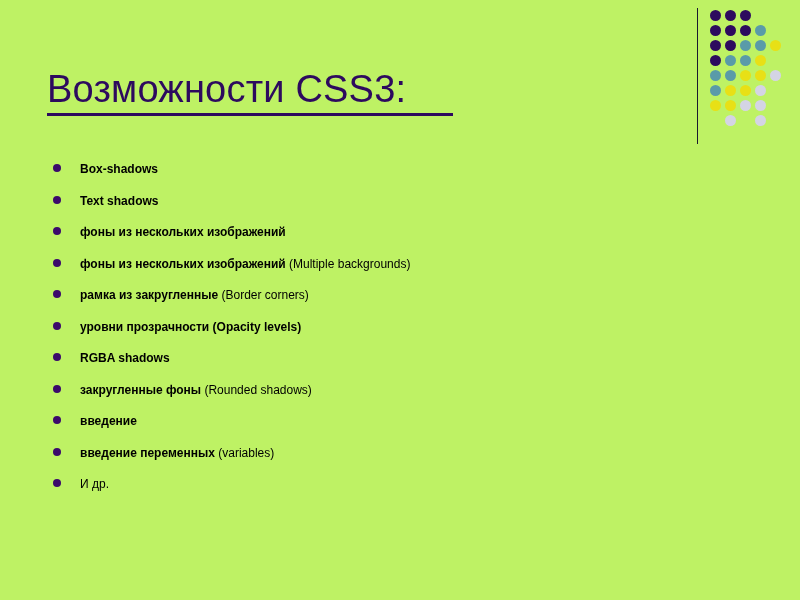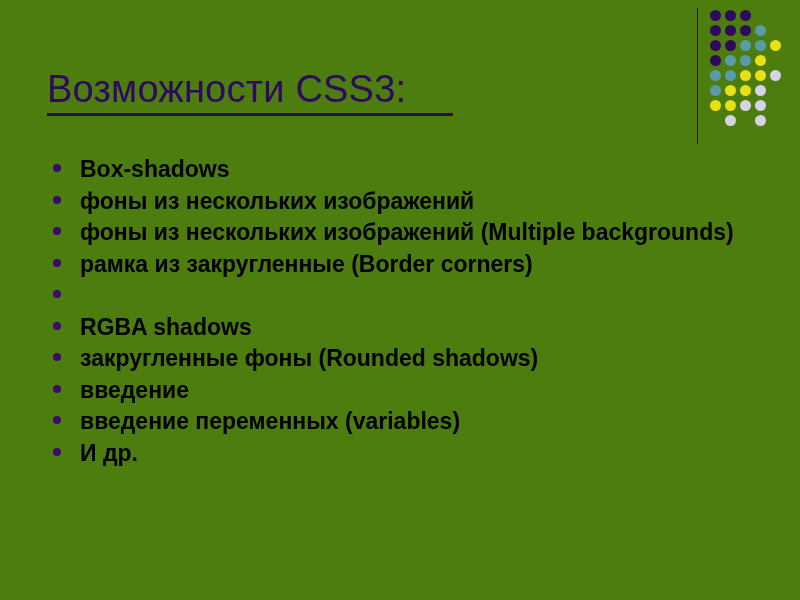--- a/index.html
+++ b/index.html
@@ -11,21 +11,21 @@
     width: 800px;
     height: 600px;
     background: #ffffff;
     font-family: "Liberation Sans", sans-serif;
     overflow: hidden;
   }
   .slide {
     position: relative;
     width: 800px;
     height: 600px;
-    background: #4d7c0f;
+    background: #bef264;
   }
 
   
   .deco {
     position: absolute;
     top: 0;
     left: 690px;
     width: 110px;
     height: 150px;
   }
@@ -80,39 +80,39 @@
     top: 157px;
     width: 720px;
     margin: 0;
     padding: 0;
     list-style: none;
   }
   .bullet-item {
     position: relative;
     height: 31.5px;
     padding-left: 32px;
-    font-size: 23px;
+    font-size: 12px;
     line-height: 24px;
     color: #000000;
     white-space: nowrap;
   }
   .bullet-marker {
     position: absolute;
     left: 5px;
     top: 7px;
     width: 8px;
     height: 8px;
     border-radius: 50%;
     background: #3b0a6b;
   }
   .bullet-strong {
     font-weight: bold;
   }
   .bullet-plain {
-    font-weight: bold;
+    font-weight: normal;
   }
 </style>
 </head>
 <body>
 
 <div class="slide">
 
   <div class="deco">
     <div class="deco-rule"></div>
     <div class="deco-grid" id="deco-grid">
@@ -148,24 +148,25 @@
         <span class="dot" style="left: 15px; top: 105px; width: 11px; height: 11px; background: rgb(212, 212, 228);"></span>
         <span class="dot" style="left: 45px; top: 105px; width: 11px; height: 11px; background: rgb(212, 212, 228);"></span>
       </div>
   </div>
 
   <h1 class="title">Возможности CSS3:</h1>
   <div class="title-underline"></div>
 
   <ul class="bullets" id="bullet-list">
       <li class="bullet-item"><span class="bullet-marker" style="background: rgb(59, 10, 107);"></span><span class="bullet-strong">Box-shadows</span></li>
+      <li class="bullet-item"><span class="bullet-marker" style="background: rgb(59, 10, 107);"></span><span class="bullet-strong">Text shadows</span></li>
       <li class="bullet-item"><span class="bullet-marker" style="background: rgb(59, 10, 107);"></span><span class="bullet-strong">фоны из нескольких изображений</span></li>
       <li class="bullet-item"><span class="bullet-marker" style="background: rgb(59, 10, 107);"></span><span class="bullet-strong">фоны из нескольких изображений</span><span class="bullet-plain"> (Multiple backgrounds)</span></li>
       <li class="bullet-item"><span class="bullet-marker" style="background: rgb(59, 10, 107);"></span><span class="bullet-strong">рамка из закругленные</span><span class="bullet-plain"> (Border corners)</span></li>
-      <li class="bullet-item"><span class="bullet-marker" style="background: rgb(59, 10, 107);"></span></li>
+      <li class="bullet-item"><span class="bullet-marker" style="background: rgb(59, 10, 107);"></span><span class="bullet-strong">уровни прозрачности (Opacity levels)</span></li>
       <li class="bullet-item"><span class="bullet-marker" style="background: rgb(59, 10, 107);"></span><span class="bullet-strong">RGBA shadows</span></li>
       <li class="bullet-item"><span class="bullet-marker" style="background: rgb(59, 10, 107);"></span><span class="bullet-strong">закругленные фоны</span><span class="bullet-plain"> (Rounded shadows)</span></li>
       <li class="bullet-item"><span class="bullet-marker" style="background: rgb(59, 10, 107);"></span><span class="bullet-strong">введение</span></li>
       <li class="bullet-item"><span class="bullet-marker" style="background: rgb(59, 10, 107);"></span><span class="bullet-strong">введение переменных</span><span class="bullet-plain"> (variables)</span></li>
       <li class="bullet-item"><span class="bullet-marker" style="background: rgb(59, 10, 107);"></span><span class="bullet-plain">И др.</span></li>
     </ul>
 
 </div>
 
 </body></html>

